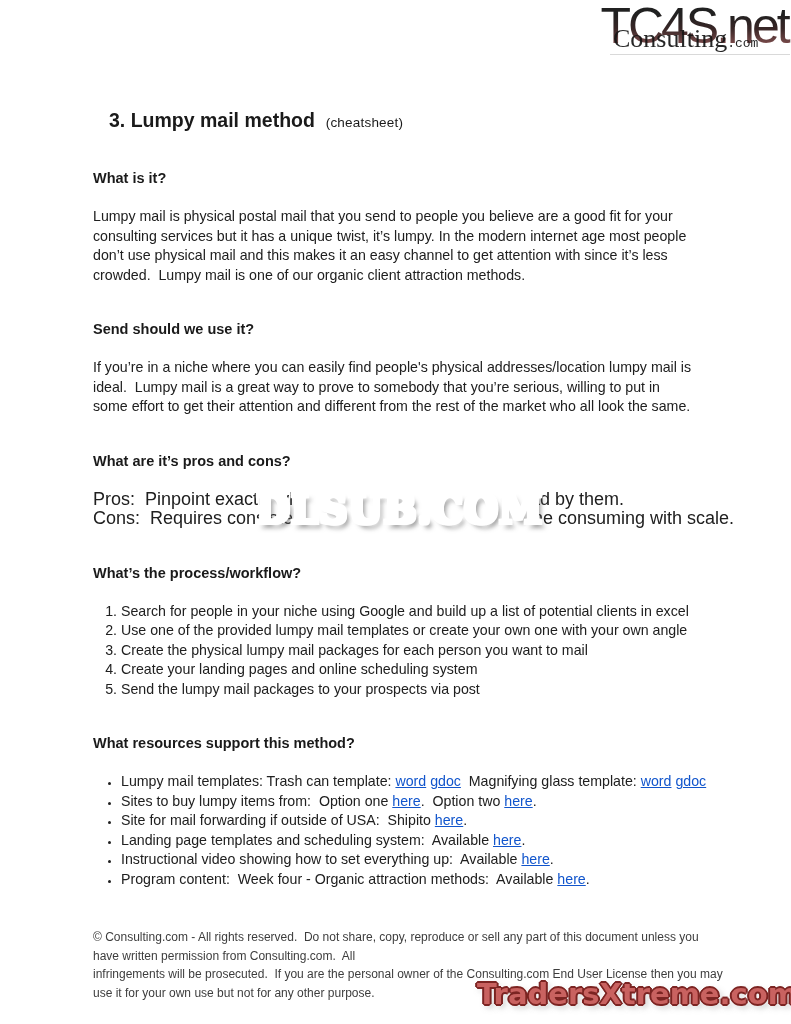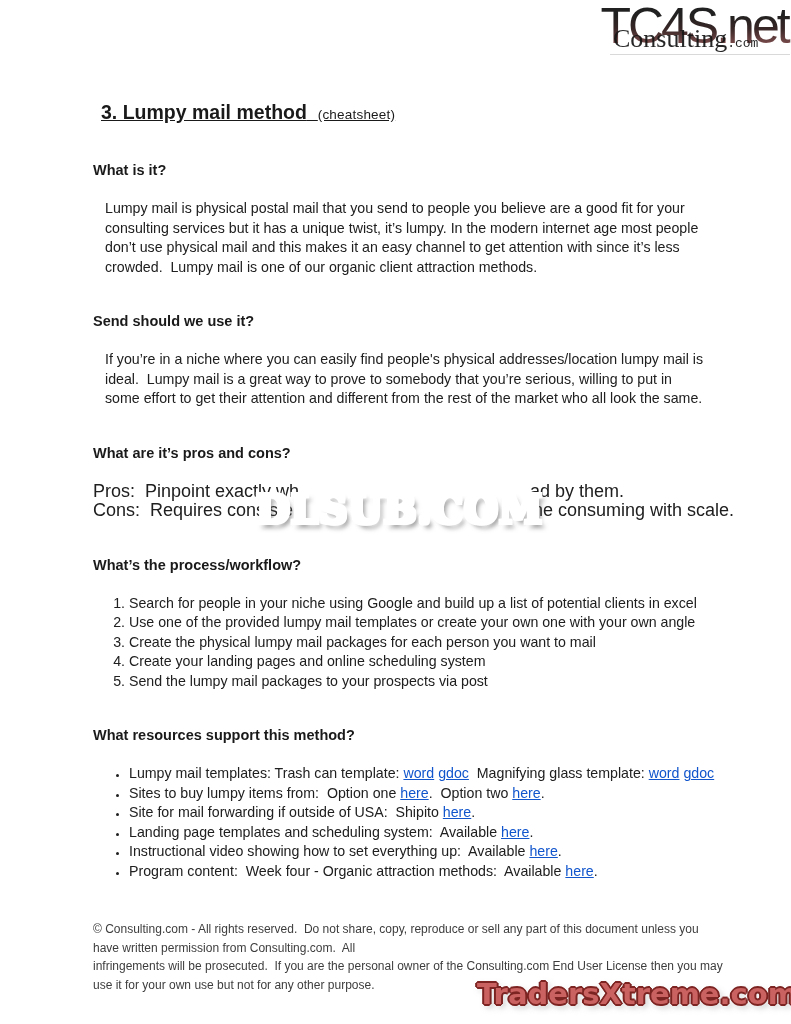--- a/index.html
+++ b/index.html
@@ -28,36 +28,36 @@
     font-size:26px;line-height:26px;color:rgba(22,22,22,.93);
     white-space:nowrap;
   }
   .wm-consulting .suffix{font-size:13px;font-family:Liberation Mono, monospace;}
   .logo-rule{
     position:absolute;top:54px;left:610px;width:180px;height:1px;
     background:#d9d9d9;
   }
   
   .content{position:absolute;left:93px;top:93px;width:645px;}
-  .doc-title{margin:8px;font-size:19.5px;line-height:23px;font-weight:bold;color:#1a1a1a;text-decoration:underline;}
+  .doc-title{margin:16px;font-size:19.5px;line-height:23px;font-weight:bold;color:#1a1a1a;}
   .doc-title .cheat{font-size:13.5px;font-weight:normal;letter-spacing:.2px;}
   h2.sec{
     font-size:14.5px;line-height:19px;font-weight:bold;color:#1a1a1a;
     margin:35px 0 19px 0;
   }
   .body-text{
-    margin:12px;font-size:14.2px;line-height:19.5px;
+    margin:0;font-size:14.2px;line-height:19.5px;
     white-space:pre-wrap;color:#202020;
   }
   
   .pc-line{position:relative;height:19.5px;font-size:18px;line-height:19.5px;white-space:pre;}
   .pc-right{position:absolute;top:0;}
   .pc-right.r1{left:437px;}
   .pc-right.r2{left:440px;}
-  ol.steps,ul.resources{margin:12px;padding:0 0 0 24px;}
+  ol.steps,ul.resources{margin:4px;padding:0 0 0 24px;}
   ol.steps li,ul.resources li{
     font-size:14.2px;line-height:19.5px;white-space:pre;color:#202020;
   }
   ul.resources li::marker{font-size:11px;}
   a.link{color:#1155cc;text-decoration:underline;cursor:pointer;}
   .footer{
     margin-top:39px;width:630px;
     font-size:12px;line-height:1.55;color:#3d3d3d;
     white-space:pre-wrap;
   }

